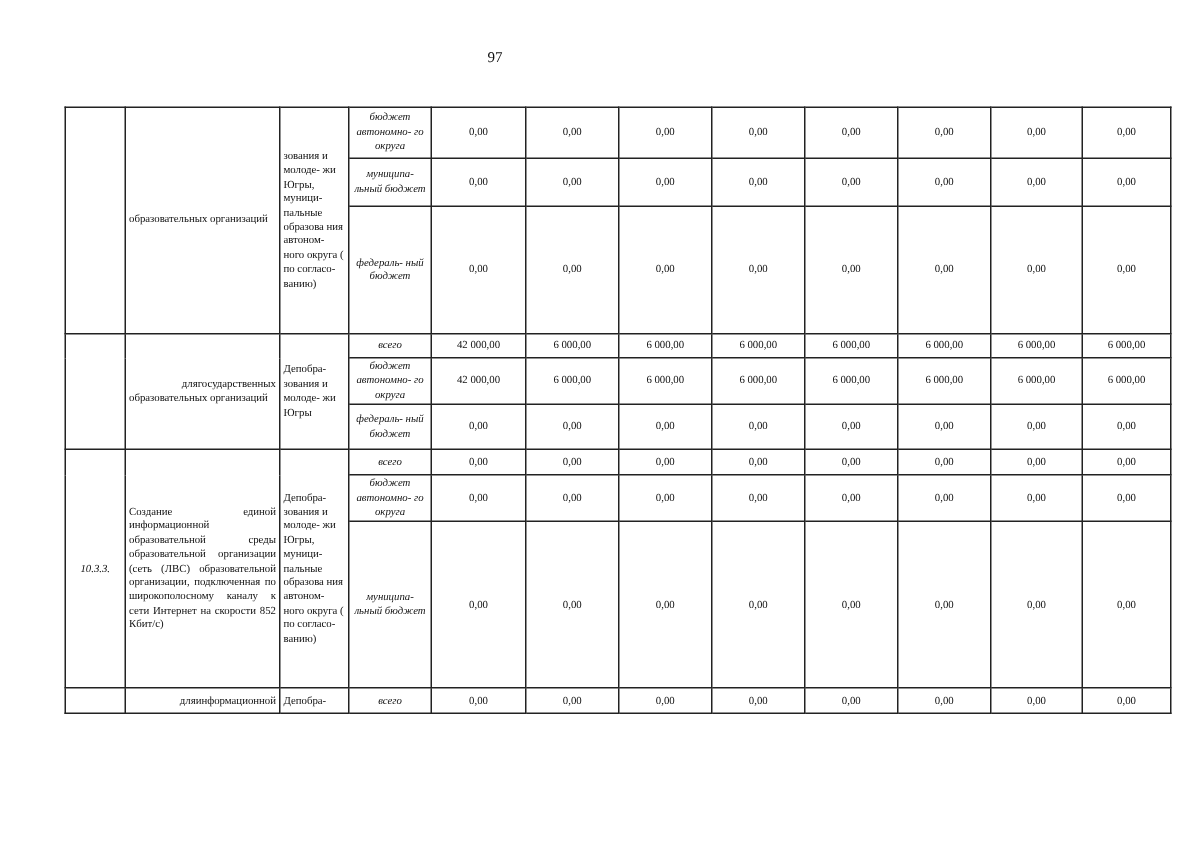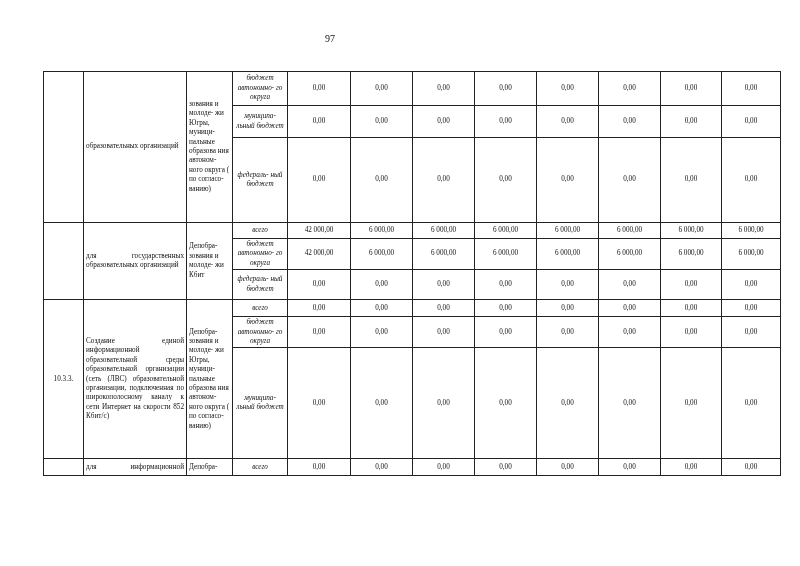--- a/index.html
+++ b/index.html
@@ -1,27 +1,27 @@
 <!DOCTYPE html>
 <html><head>
 <meta charset="utf-8">
 <style>
   html, body { margin:0; padding:0; background:#ffffff; }
   body { width:800px; height:566px; position:relative; overflow:hidden;
          font-family:"Liberation Serif", "DejaVu Serif", serif; color:#111; }
   .page-number { position:absolute; top:33px; left:0; width:660px; text-align:center; font-size:10px; }
   table.budget { position:absolute; left:43px; top:71px; border-collapse:collapse; table-layout:fixed; width:737px; }
   table.budget td { border:1px solid #222; font-size:7.2px; line-height:9.4px; padding:1px 2px; vertical-align:middle; overflow:hidden; }
-  td.num-code { text-align:center; vertical-align:top; padding-top:2px; }
+  td.num-code { text-align:center; vertical-align:top; padding-top:2px;font-style:italic; }
   td.desc { text-align:justify; vertical-align:top; text-align-last:left;margin-left:27px; }
   td.exec { text-align:left; vertical-align:top; }
   td.src { text-align:center; font-size:6.6px; line-height:8.6px;font-style:italic; }
   td.val { text-align:center; font-size:7.4px; }
   .desc-text { display:block; }
-  .spread { display:flex; justify-content:space-between;font-family:Liberation Serif, serif; }
+  .spread { display:flex; justify-content:flex-end;font-family:Liberation Serif, serif; }
 </style>
 </head>
 <body>
 
 <div class="page-number">97</div>
 
 <table class="budget">
   <colgroup>
     <col style="width:40px">
       <col style="width:103px">
@@ -77,21 +77,21 @@
       </tr>
       <tr style="height: 16px;">
         <td class="num-code" rowspan="3"></td>
         <td class="desc" rowspan="3">
           <span class="spread">
             <span>для</span>
             <span>государственных</span>
           </span>
           <span class="desc-text">образовательных организаций</span>
         </td>
-        <td class="exec" rowspan="3" style="vertical-align: middle;">Депобра- зования и молоде- жи Кбит</td>
+        <td class="exec" rowspan="3" style="vertical-align: middle;">Депобра- зования и молоде- жи Югры</td>
         <td class="src">всего</td>
         <td class="val">42 000,00</td>
         <td class="val">6 000,00</td>
         <td class="val">6 000,00</td>
         <td class="val">6 000,00</td>
         <td class="val">6 000,00</td>
         <td class="val">6 000,00</td>
         <td class="val">6 000,00</td>
         <td class="val">6 000,00</td>
       </tr>

